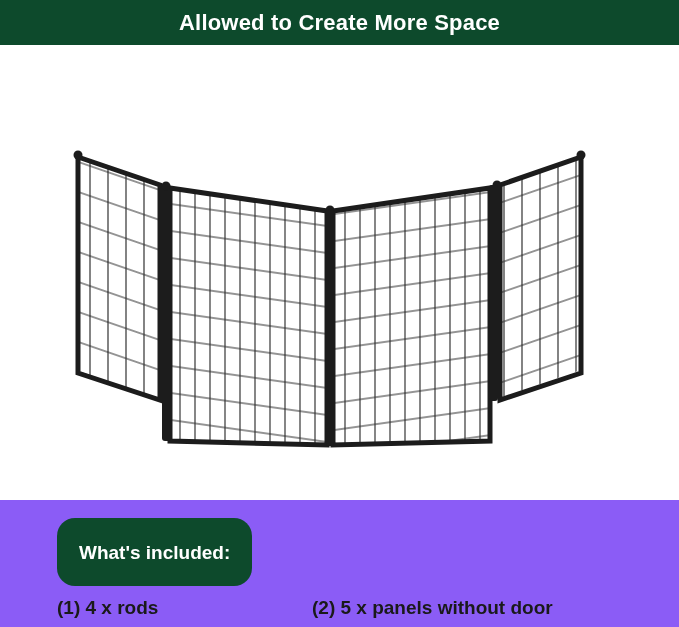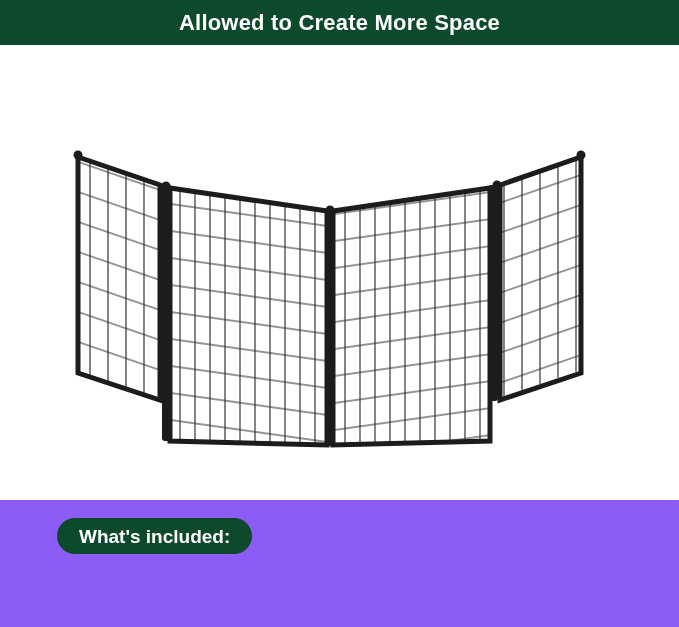--- a/index.html
+++ b/index.html
@@ -53,21 +53,21 @@
     display: block;
     width: 679px;
     height: 455px;
   }
   
   .included-pill {
     position: absolute;
     left: 57px;
     top: 518px;
     height: 36px;
-    padding: 0 22px;
+    padding: 16px 22px;
     background: #0d4a2c;
     border-radius: 18px;
     display: flex;
     align-items: center;
   }
   .included-pill-label {
     color: #ffffff;
     font-size: 19px;
     font-weight: bold;
     line-height: 1;
@@ -177,14 +177,18 @@
         <rect x="489" y="140" width="9" height="216" rx="3" fill="#1c1c1c"></rect>
         <circle cx="166" cy="141" r="4.5" fill="#1c1c1c"></circle>
       </g>
     </svg>
   </div>
 
   <div class="included-pill">
     <span class="included-pill-label">What's included:</span>
   </div>
 
+  <div class="included-items">
+    <div class="included-item first">(1) 4 x rods</div>
+    <div class="included-item">(2) 5 x panels without door</div>
+  </div>
 
 </div>
 
 </body></html>

